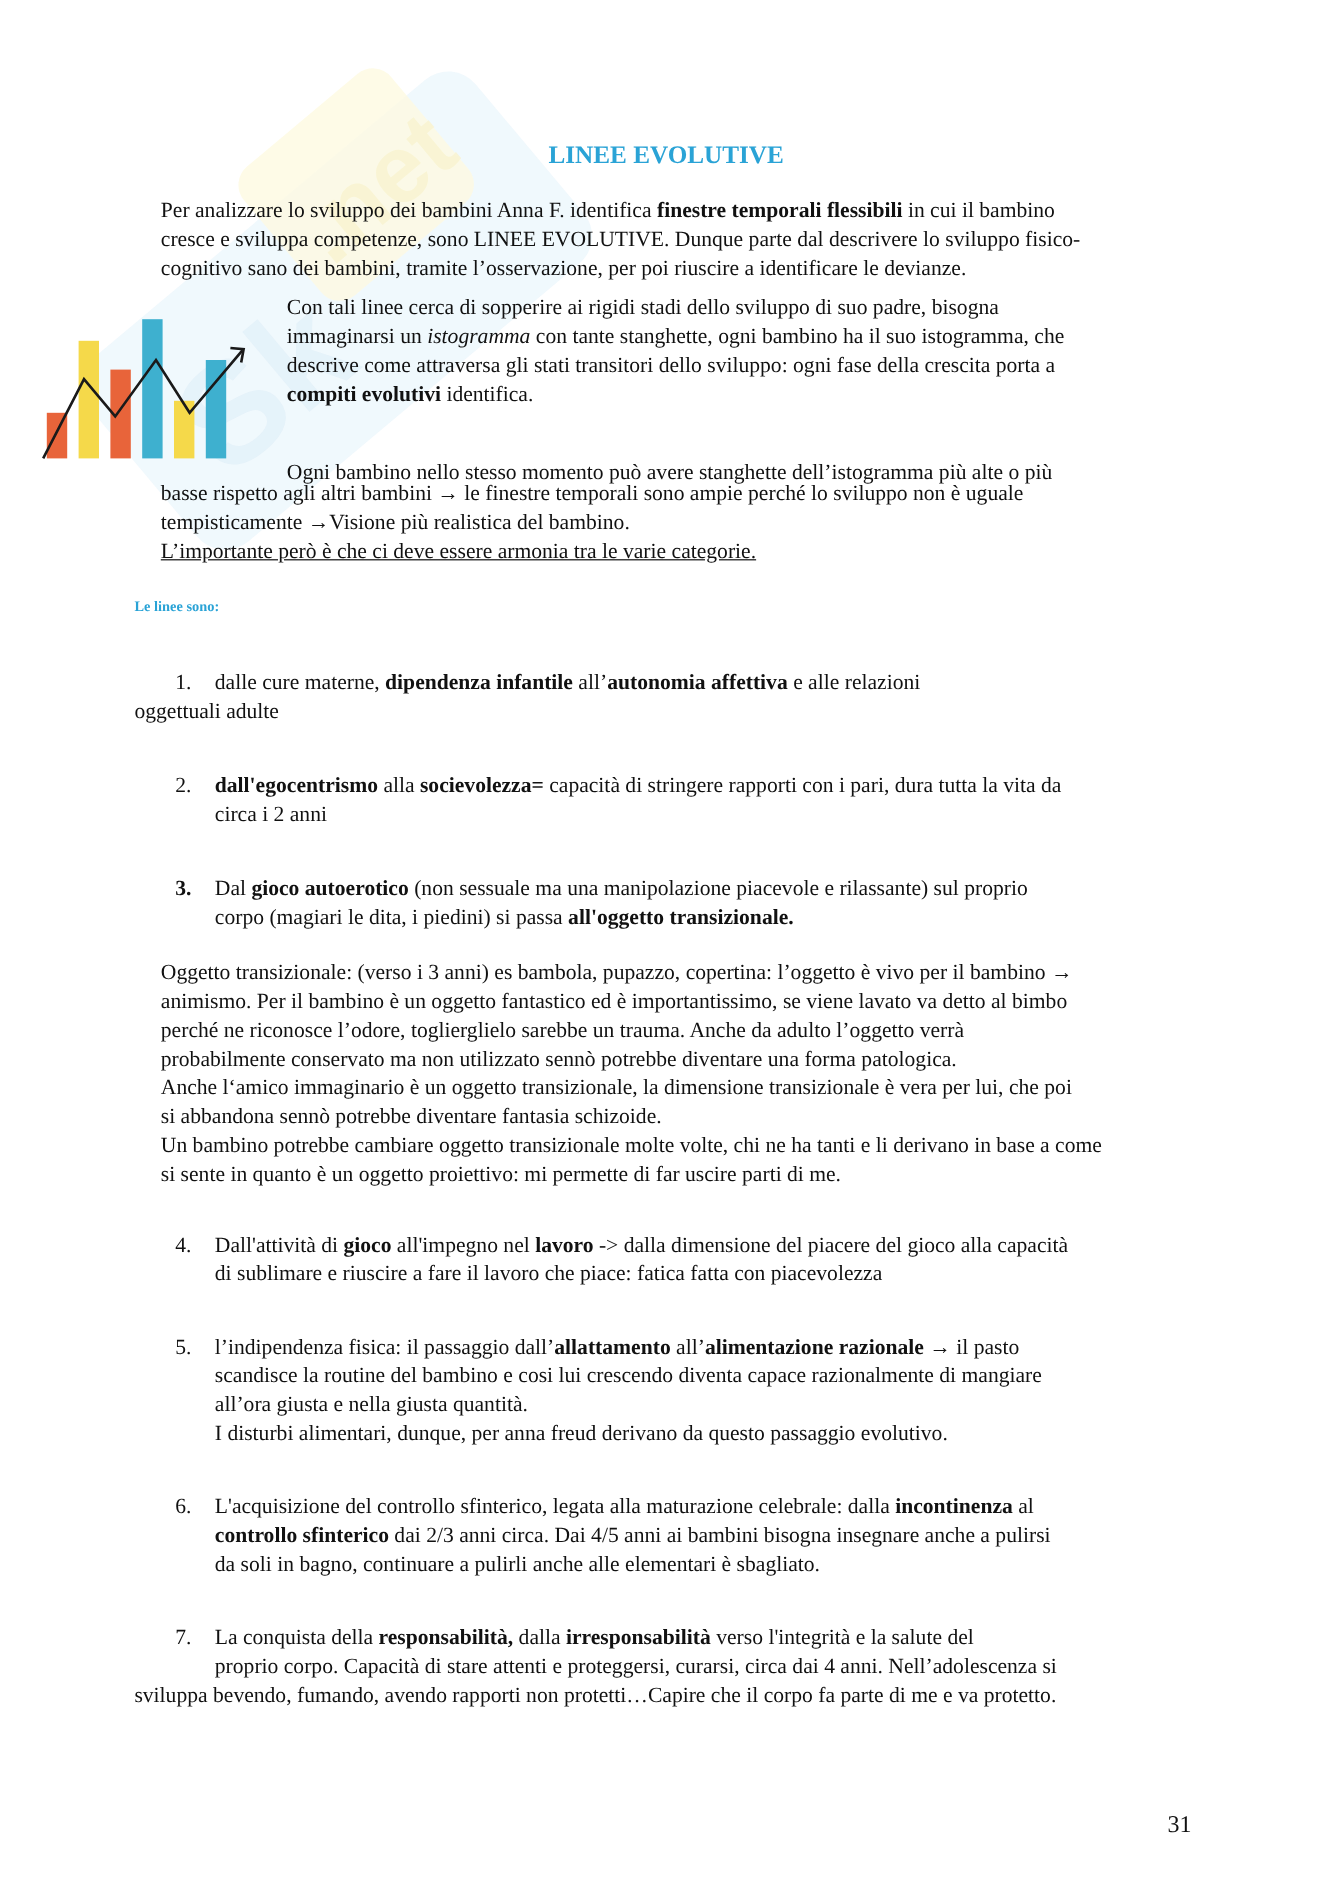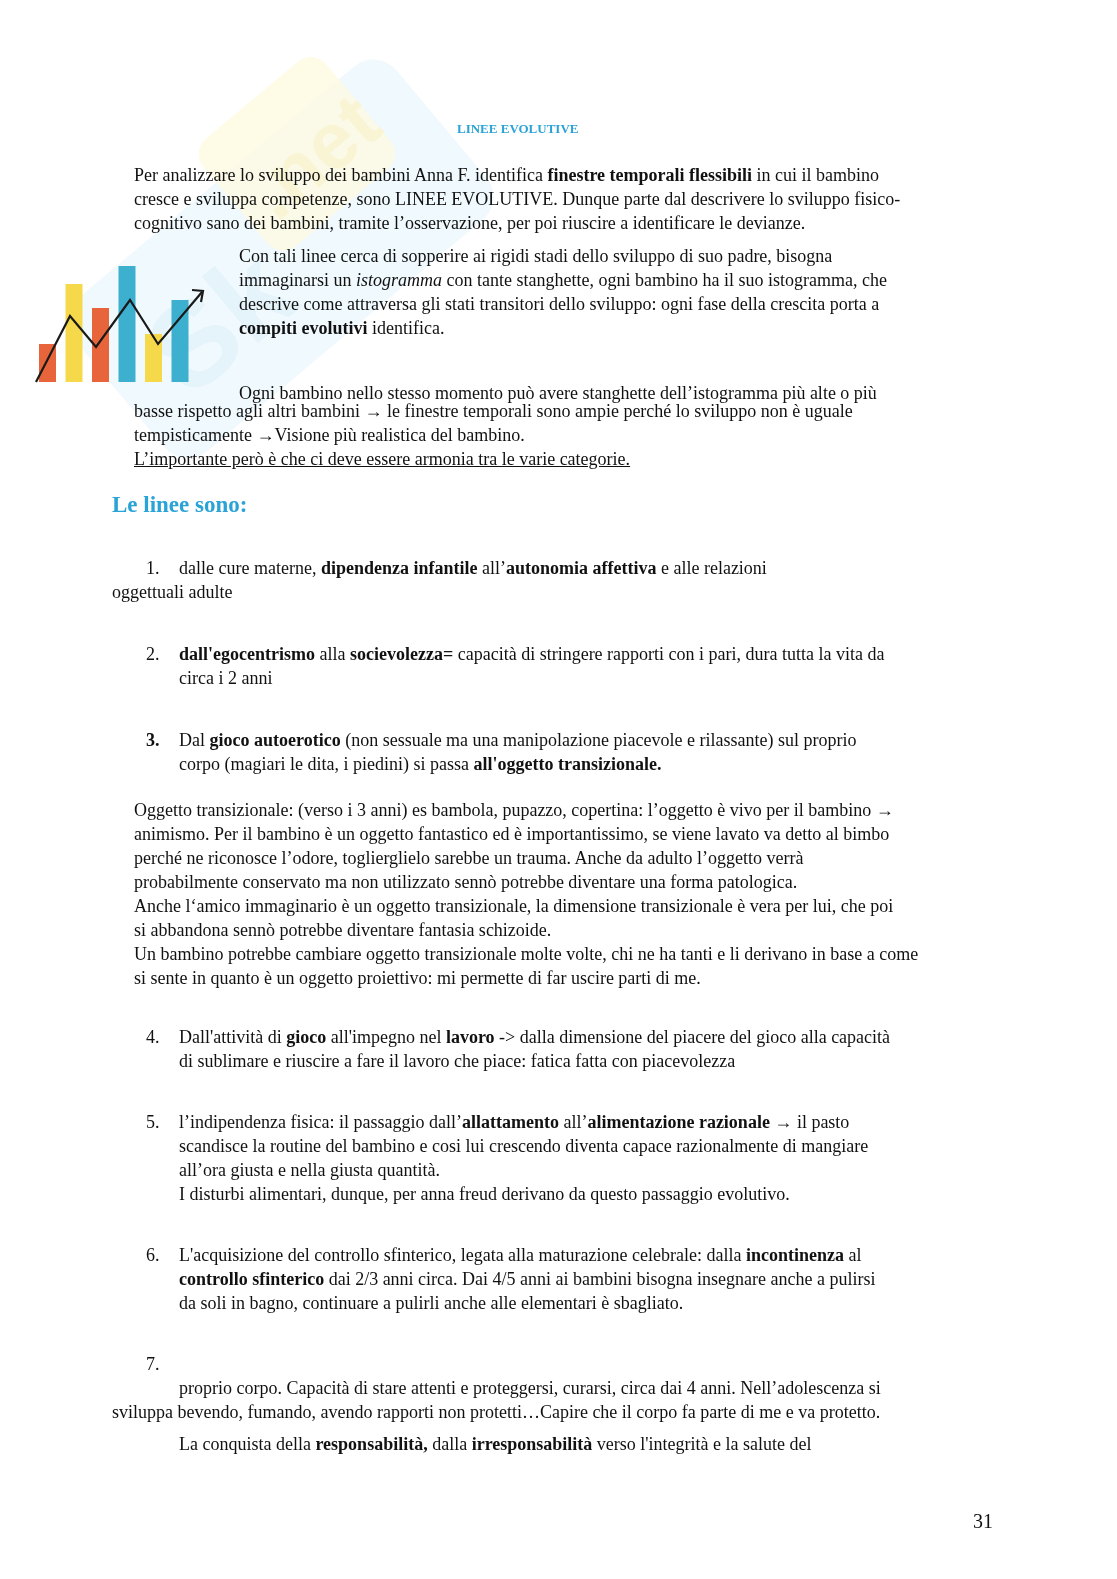--- a/index.html
+++ b/index.html
@@ -3,21 +3,21 @@
   <meta charset="utf-8">
   <style>
     html, body { margin: 0; padding: 0; background: #ffffff; }
     body {
       width: 1117px; height: 1579px; position: relative; overflow: hidden;
       font-family: "Liberation Serif", "DejaVu Serif", serif;
       color: #111; font-size: 18px; line-height: 24px;
     }
     .watermark { position: absolute; left: 20px; top: 40px; width: 480px; height: 420px; pointer-events: none; opacity: 0.5; }
     .abs { position: absolute; }
-    .heading { color: #2aa3d6; font-weight: bold; font-size: 13px; }
+    .heading { color: #2aa3d6; font-weight: bold; font-size: 21px; }
     .para { position: absolute; left: 112px; width: 890px; margin-left: 22px; }
     b { font-weight: bold; }
     i { font-style: italic; }
     .u { text-decoration: underline; }
     .li-num { position: absolute; width: 30px; text-align: left; }
     .li-body { position: absolute; left: 179px; width: 830px; }
     .chart-icon { position: absolute; left: 34px; top: 260px; width: 175px; height: 125px; }
     .page-num { position: absolute; left: 973px; top: 1509px; font-size: 20px; }
   </style>
 </head>
@@ -60,21 +60,21 @@
   <div><b>compiti evolutivi</b><span> identifica.</span></div>
 </div>
 
 <div class="abs" style="left:239px; top:381px; width:770px;">Ogni bambino nello stesso momento può avere stanghette dell’istogramma più alte o più</div>
 <div class="para" style="top:399px;">
   <div>basse rispetto agli altri bambini → le finestre temporali sono ampie perché lo sviluppo non è uguale</div>
   <div>tempisticamente →Visione più realistica del bambino.</div>
   <div class="u">L’importante però è che ci deve essere armonia tra le varie categorie.</div>
 </div>
 
-<div class="abs heading" style="left:112px; top:493px; font-size:23px;">Le linee sono:</div>
+<div class="abs heading" style="left:112px; top:493px; font-size:12px;">Le linee sono:</div>
 
 <div>
   <div class="li-num" style="left:146px; top:556px;">1.</div>
   <div class="li-body" style="top:556px;">
     <span>dalle cure materne, </span><b>dipendenza infantile</b><span> all’</span><b>autonomia affettiva</b><span> e alle relazioni</span>
   </div>
   <div class="abs" style="left:112px; top:580px;">oggettuali adulte</div>
 </div>
 
 <div>
@@ -130,20 +130,20 @@
     <span>L'acquisizione del controllo sfinterico, legata alla maturazione celebrale: dalla </span><b>incontinenza</b><span> al</span>
   </div>
   <div class="li-body" style="top:1267px;">
     <b>controllo sfinterico</b><span> dai 2/3 anni circa. Dai 4/5 anni ai bambini bisogna insegnare anche a pulirsi</span>
   </div>
   <div class="li-body" style="top:1291px;">da soli in bagno, continuare a pulirli anche alle elementari è sbagliato.</div>
 </div>
 
 <div>
   <div class="li-num" style="left:146px; top:1352px;">7.</div>
-  <div class="li-body" style="top:1432px;">
+  <div class="li-body" style="top:1352px;">
     <span>La conquista della </span><b>responsabilità,</b><span> dalla </span><b>irresponsabilità</b><span> verso l'integrità e la salute del</span>
   </div>
   <div class="li-body" style="top:1376px;">proprio corpo. Capacità di stare attenti e proteggersi, curarsi, circa dai 4 anni. Nell’adolescenza si</div>
   <div class="abs" style="left:112px; top:1400px; width:900px;">sviluppa bevendo, fumando, avendo rapporti non protetti…Capire che il corpo fa parte di me e va protetto.</div>
 </div>
 
 <div class="page-num">31</div>
 
 </body></html>

